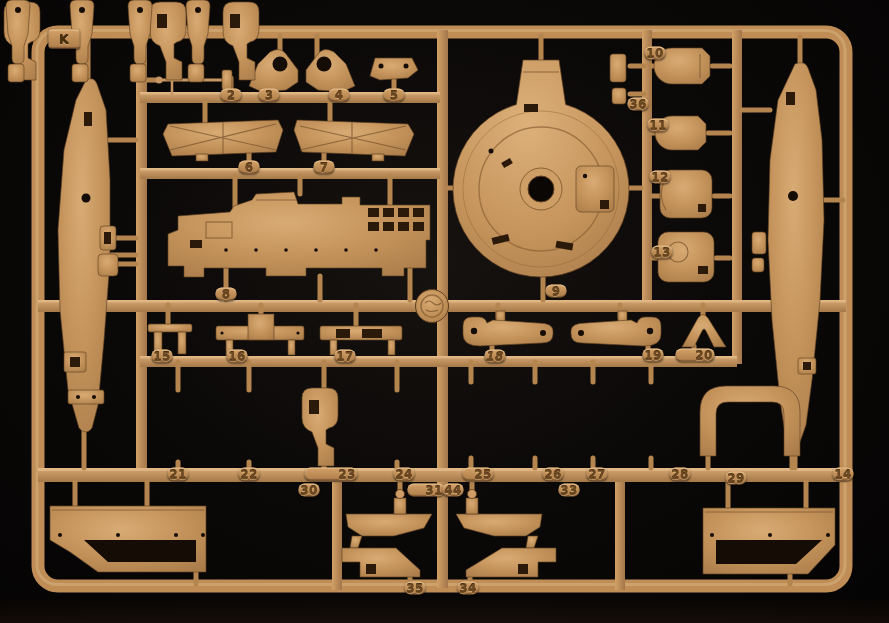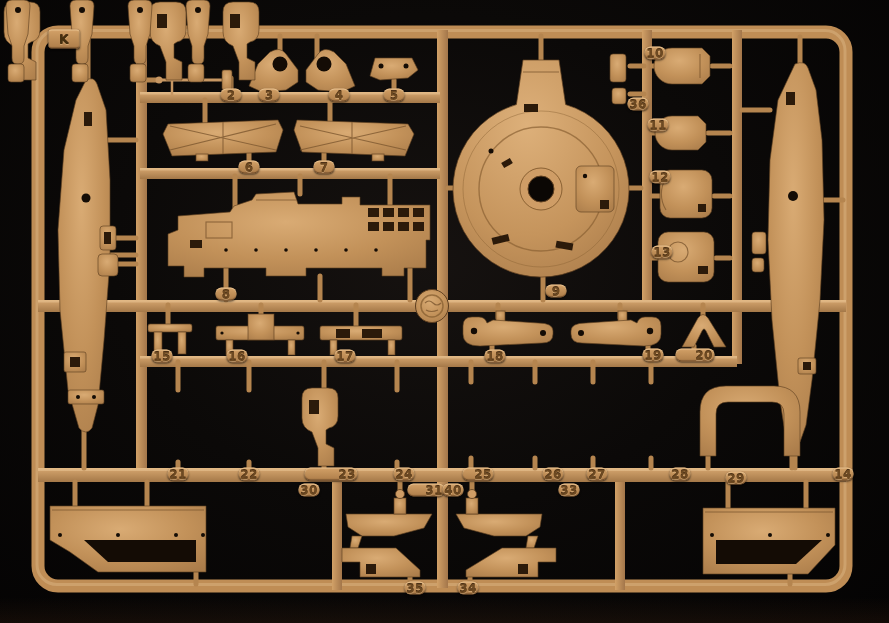--- a/index.html
+++ b/index.html
@@ -354,34 +354,34 @@
       <div class="tab" style="left: 226px; top: 294px;">8</div>
       <div class="tab" style="left: 556px; top: 291px;">9</div>
       <div class="tab" style="left: 655px; top: 53px;">10</div>
       <div class="tab" style="left: 638px; top: 104px;">36</div>
       <div class="tab" style="left: 658px; top: 125px;">11</div>
       <div class="tab" style="left: 660px; top: 177px;">12</div>
       <div class="tab" style="left: 662px; top: 252px;">13</div>
       <div class="tab" style="left: 162px; top: 356px;">15</div>
       <div class="tab" style="left: 237px; top: 356px;">16</div>
       <div class="tab" style="left: 345px; top: 356px;">17</div>
-      <div class="tab" style="left: 495px; top: 356px;">18</div>
+      <div class="tab" style="left: 495px; top: 356px; font-style: italic;">18</div>
       <div class="tab" style="left: 653px; top: 355px;">19</div>
       <div class="tab" style="left: 695px; top: 355px; padding-left: 18px;">20</div>
       <div class="tab" style="left: 178px; top: 474px;">21</div>
       <div class="tab" style="left: 249px; top: 474px;">22</div>
       <div class="tab" style="left: 331px; top: 474px; padding-left: 32px;">23</div>
       <div class="tab" style="left: 404px; top: 474px;">24</div>
       <div class="tab" style="left: 478px; top: 474px; padding-left: 10px;">25</div>
       <div class="tab" style="left: 553px; top: 474px;">26</div>
       <div class="tab" style="left: 597px; top: 474px;">27</div>
       <div class="tab" style="left: 656px; top: 474px; margin-left: 24px;">28</div>
       <div class="tab" style="left: 736px; top: 446px; margin-top: 32px;">29</div>
       <div class="tab" style="left: 843px; top: 474px;">14</div>
       <div class="tab" style="left: 309px; top: 490px;">30</div>
       <div class="tab" style="left: 426px; top: 490px; padding-left: 16px;">31</div>
-      <div class="tab" style="left: 453px; top: 490px;">40</div>
+      <div class="tab" style="left: 453px; top: 490px;">44</div>
       <div class="tab" style="left: 569px; top: 490px;">33</div>
       <div class="tab" style="left: 415px; top: 588px;">35</div>
       <div class="tab" style="left: 468px; top: 588px;">34</div>
     </div>
 <div class="floor-glow"></div>
 </div>
 
 </body></html>

